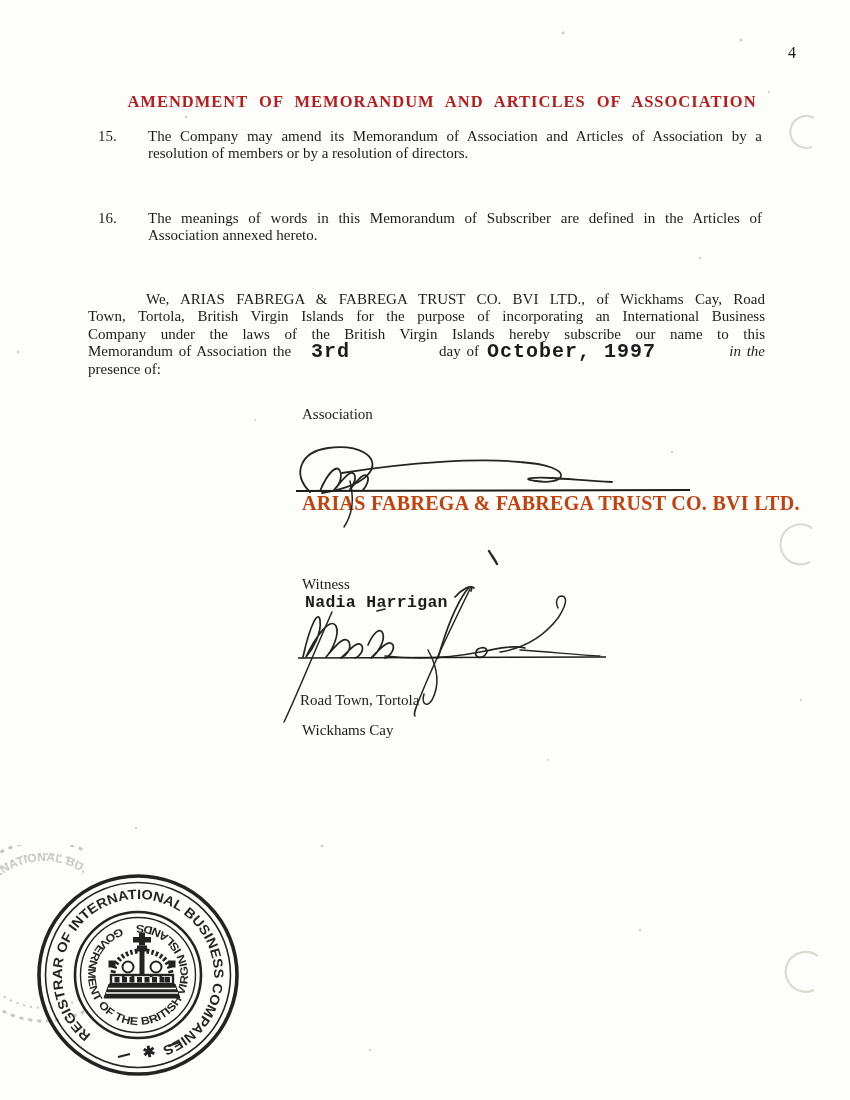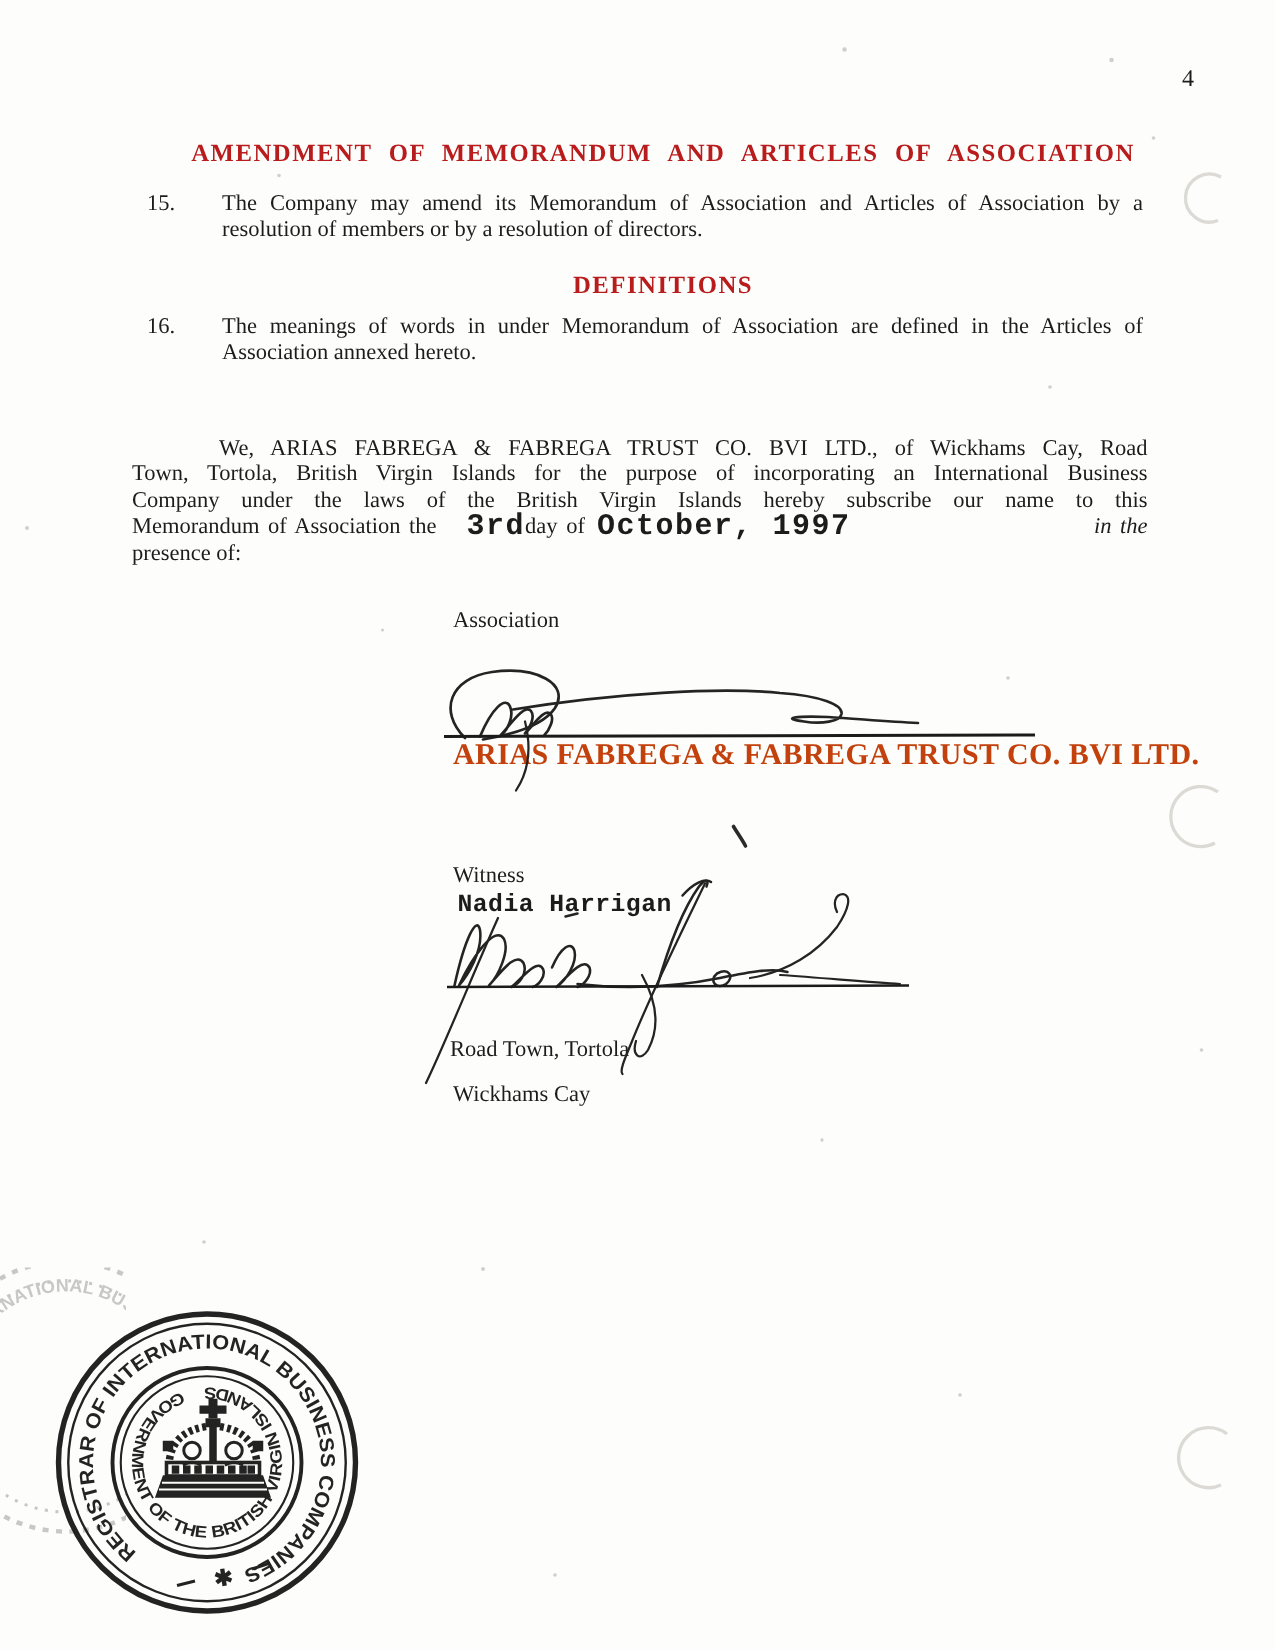--- a/index.html
+++ b/index.html
@@ -39,38 +39,37 @@
   <div class="abs textlayer heading" style="left:88px; top:92px; width:708px;">AMENDMENT OF MEMORANDUM AND ARTICLES OF ASSOCIATION</div>
 
   <div class="abs textlayer clause body15" style="left:98px; top:128px;">
     <div class="num">15.</div>
     <div class="txt">
       <div class="just">The Company may amend its Memorandum of Association and Articles of Association by a</div>
       <div>resolution of members or by a resolution of directors.</div>
     </div>
   </div>
 
-  <div class="abs textlayer heading" style="left:88px; top:180px; width:708px;">DEFINITIONS</div>
 
   <div class="abs textlayer clause body15" style="left:98px; top:210px;">
     <div class="num">16.</div>
     <div class="txt">
-      <div class="just">The meanings of words in under Memorandum of Association are defined in the Articles of</div>
+      <div class="just">The meanings of words in this Memorandum of Subscriber are defined in the Articles of</div>
       <div>Association annexed hereto.</div>
     </div>
   </div>
 
   <div class="abs textlayer body15" style="left:88px; top:291px; width:677px;">
     <div class="just" style="padding-left:58px;">We, ARIAS FABREGA &amp; FABREGA TRUST CO. BVI LTD., of Wickhams Cay, Road</div>
     <div class="just">Town, Tortola, British Virgin Islands for the purpose of incorporating an International Business</div>
     <div class="just">Company under the laws of the British Virgin Islands hereby subscribe our name to this</div>
     <div class="l4">
       <span class="serifseg">Memorandum of Association the</span>
       <span class="mono typed" style="margin-left:20px;">3rd</span>
-      <span class="serifseg" style="">day of</span>
+      <span class="serifseg" style="margin-left:89px;">day of</span>
       <span class="mono typed" style="margin-left:8px;">October, 1997</span>
       <span class="serifseg" style="margin-left:auto;font-style:italic;">in the</span>
     </div>
     <div>presence of:</div>
   </div>
 
   <div class="abs textlayer body15" style="left:302px; top:406px;">Association</div>
 
   <div class="abs textlayer company" style="left:302px; top:492px;">ARIAS FABREGA &amp; FABREGA TRUST CO. BVI LTD.</div>
 

